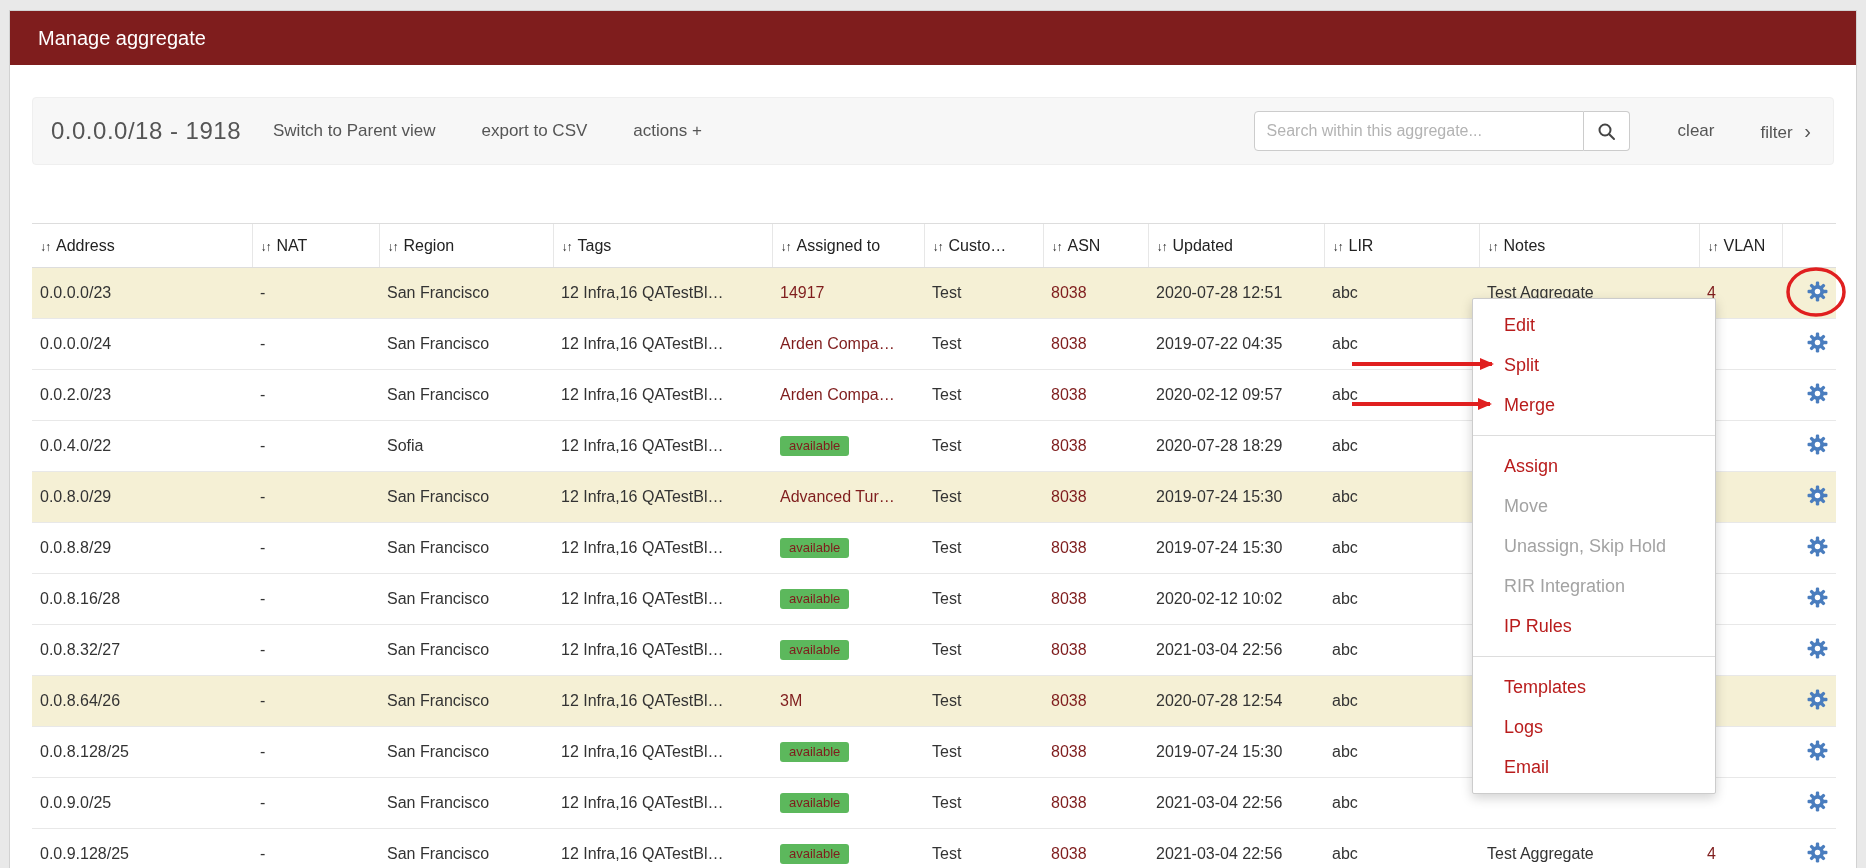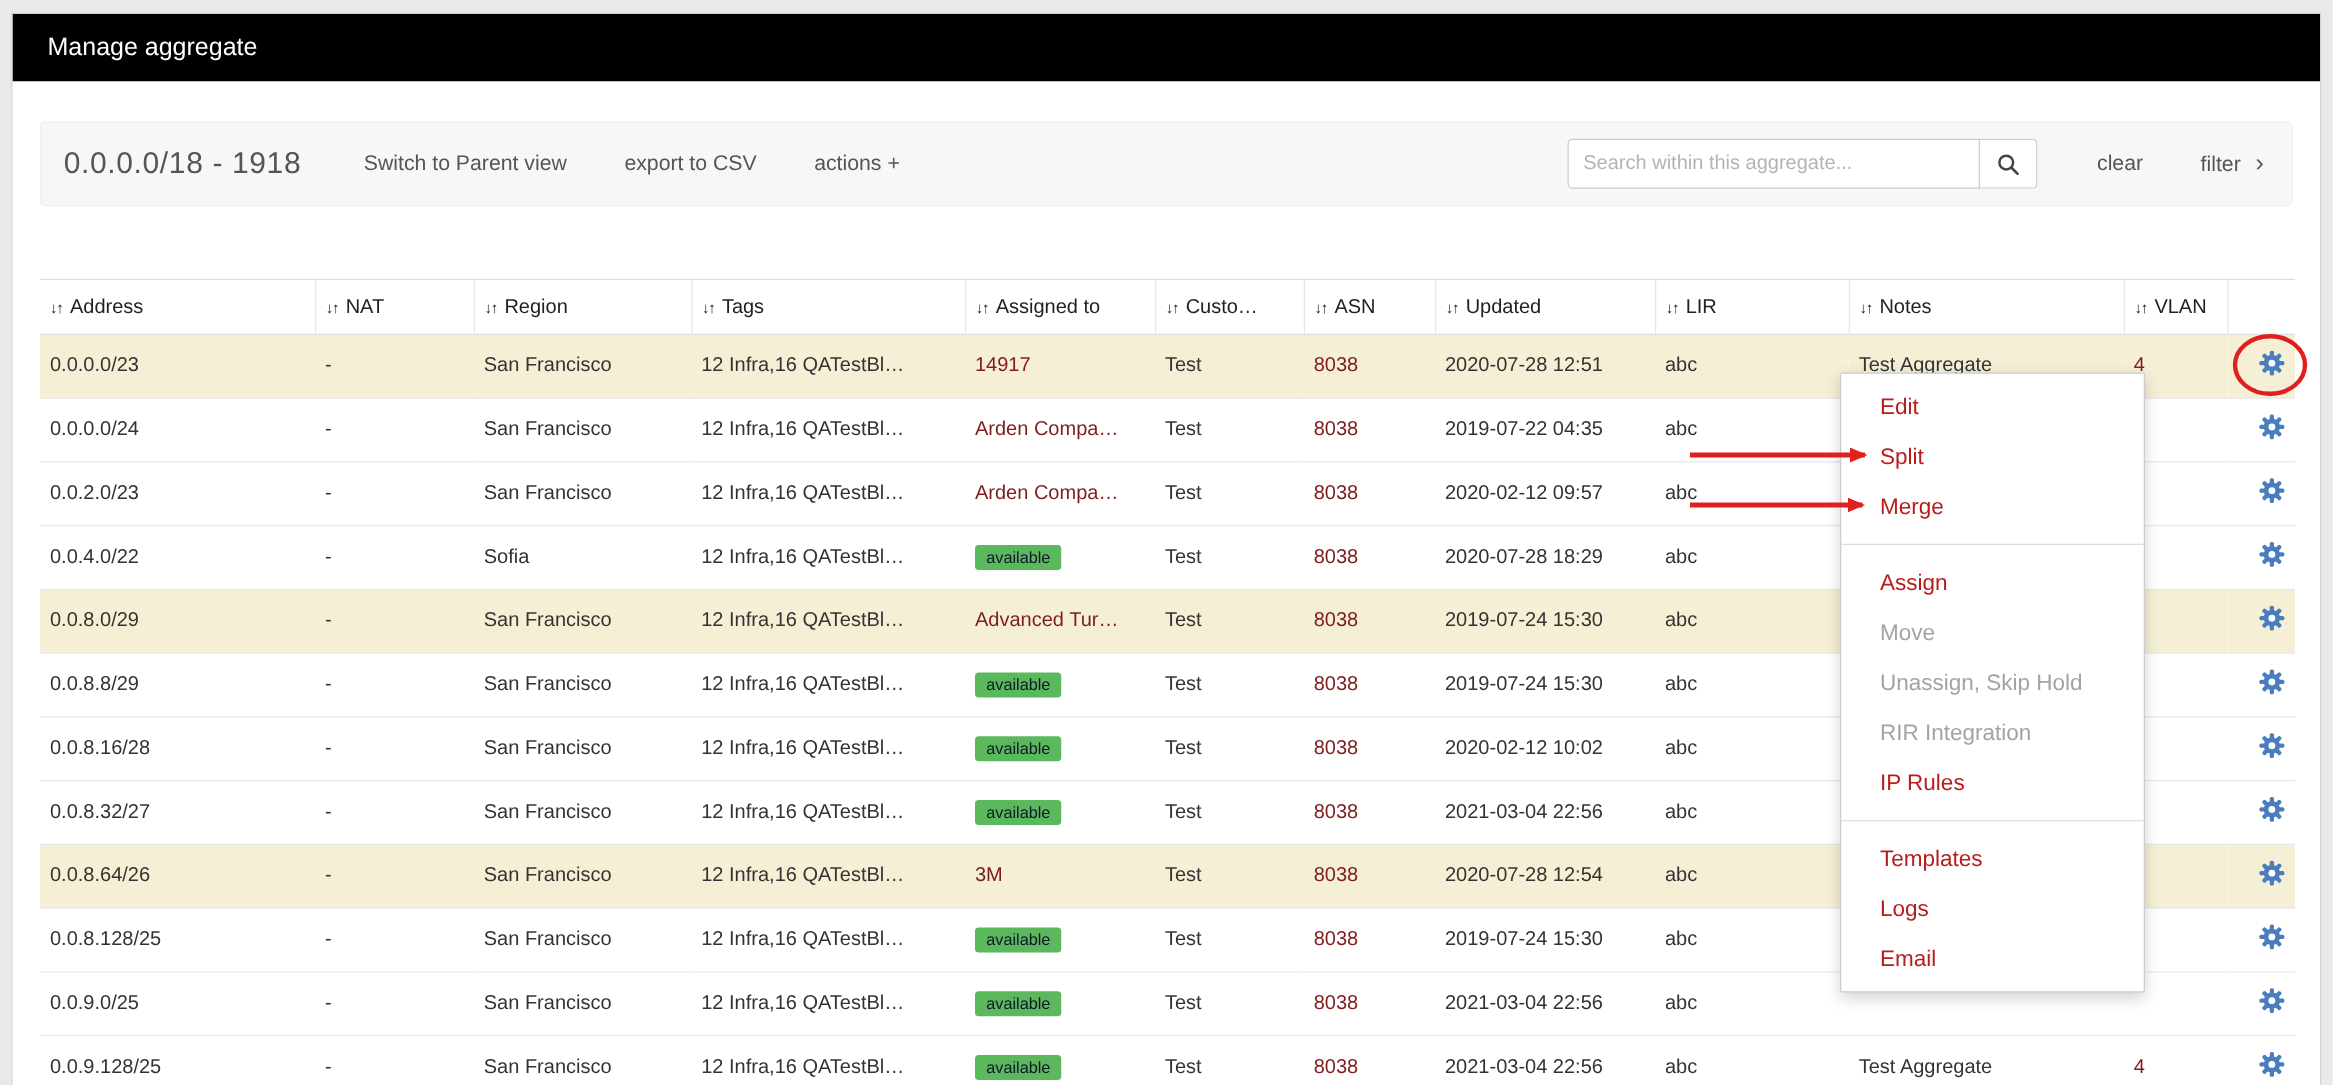--- a/index.html
+++ b/index.html
@@ -9,30 +9,30 @@
     font-family:"Liberation Sans", sans-serif;
   }
   body { position:relative; }
 
   .window {
     position:absolute; left:9px; top:10px; width:1848px; height:858px;
     background:#fff; border:1px solid #d2d2d2; border-bottom:none;
     overflow:hidden;
   }
   .topbar {
-    height:54px; background:#000000; color:#fff;
+    height:54px; background:#7f1d1d; color:#fff;
     display:flex; align-items:center; padding:0 28px;
     font-size:20px;
   }
   .toolbar {
     margin:32px 22px 0; height:68px;
     background:#f7f7f7; border:1px solid #efefef; border-radius:4px;
     display:flex; align-items:center; padding:0 18px;
   }
-  .agg-label { font-size:24px; color:#555; margin-right:50px; letter-spacing:.5px; }
+  .agg-label { font-size:24px; color:#555; margin-right:32px; letter-spacing:.5px; }
   .tool-link { font-size:17px; color:#555; margin-right:46px; cursor:pointer; white-space:nowrap; }
   .search-group { margin-left:auto; display:flex; align-items:center; }
   .search-input {
     width:330px; height:40px; border:1px solid #ccc; border-radius:4px 0 0 4px;
     padding:0 12px; font-size:16px; color:#333; background:#fff; outline:none;
     font-family:"Liberation Sans", sans-serif;
   }
   .search-input::placeholder { color:#b3b3b3; }
   .search-btn {
     width:46px; height:40px; border:1px solid #ccc; border-left:none;
@@ -52,21 +52,21 @@
   }
   thead th + th { border-left:1px solid #e7e7e7; }
   .sort { font-size:12px; letter-spacing:-1px; margin-right:6px; color:#222; cursor:pointer; }
   tbody td {
     height:51px; border-bottom:1px solid #e8e8e8; padding:0 8px;
     white-space:nowrap; overflow:hidden; text-overflow:ellipsis;
   }
   tr.hl td { background:#f5f0d5; }
   a.cell-link { color:#7f1d1d; text-decoration:none; cursor:pointer; }
   .badge {
-    display:inline-block; background:#5cb85c; color:#0f172a;
+    display:inline-block; background:#5cb85c; color:#7f1d1d;
     font-size:13px; padding:3px 9px; border-radius:3px; line-height:1.1;
   }
   .gear-cell { text-align:right; padding-right:8px; }
   .gear { display:inline-block; width:21px; height:21px; color:#4a7dbe; cursor:pointer; }
   .gear svg { width:21px; height:21px; display:block; }
 
   .context-menu {
     position:absolute; left:1472px; top:298px; width:244px;
     background:#fff; border:1px solid #ccc; border-radius:2px;
     box-shadow:0 4px 12px rgba(0,0,0,.18); padding:6px 0; z-index:20;

